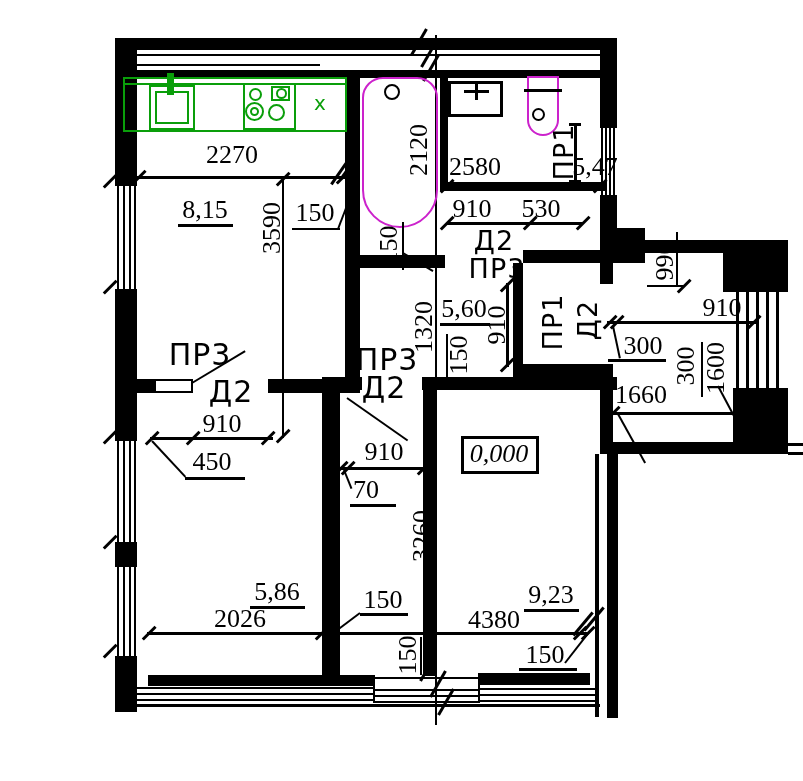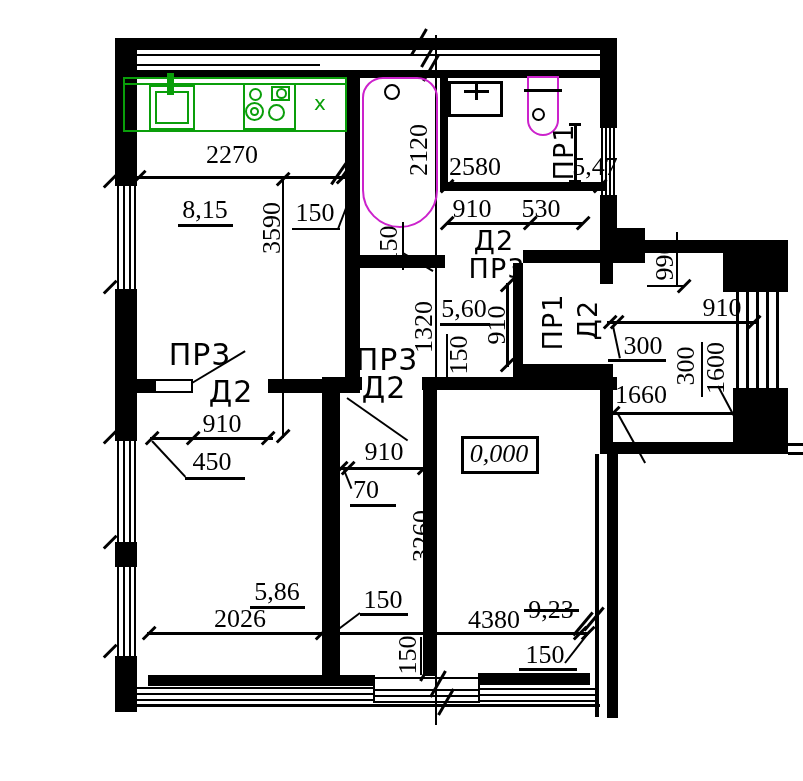--- a/index.html
+++ b/index.html
@@ -274,18 +274,18 @@
   <div class="t" style="left:222px;top:424px;">910</div>
   <div class="t" style="left:212px;top:462px;">450</div>
   <div class="t cad" style="left:387px;top:360px;font-size:30px;">ПР3</div>
   <div class="t cad" style="left:384px;top:388px;font-size:30px;">Д2</div>
   <div class="t" style="left:384px;top:452px;">910</div>
   <div class="t" style="left:366px;top:490px;">70</div>
   <div class="rot" style="left:422px;top:536px;">3260</div>
   <div class="t" style="left:277px;top:592px;">5,86</div>
   <div class="t" style="left:240px;top:619px;">2026</div>
   <div class="t" style="left:383px;top:600px;">150</div>
-  <div class="t" style="left:551px;top:595px;margin-top:15px;">9,23</div>
+  <div class="t" style="left:551px;top:595px;">9,23</div>
   <div class="t" style="left:494px;top:620px;">4380</div>
   <div class="t" style="left:545px;top:655px;">150</div>
   <div class="rot" style="left:408px;top:655px;">150</div>
 
 </div>
 
 </body></html>

